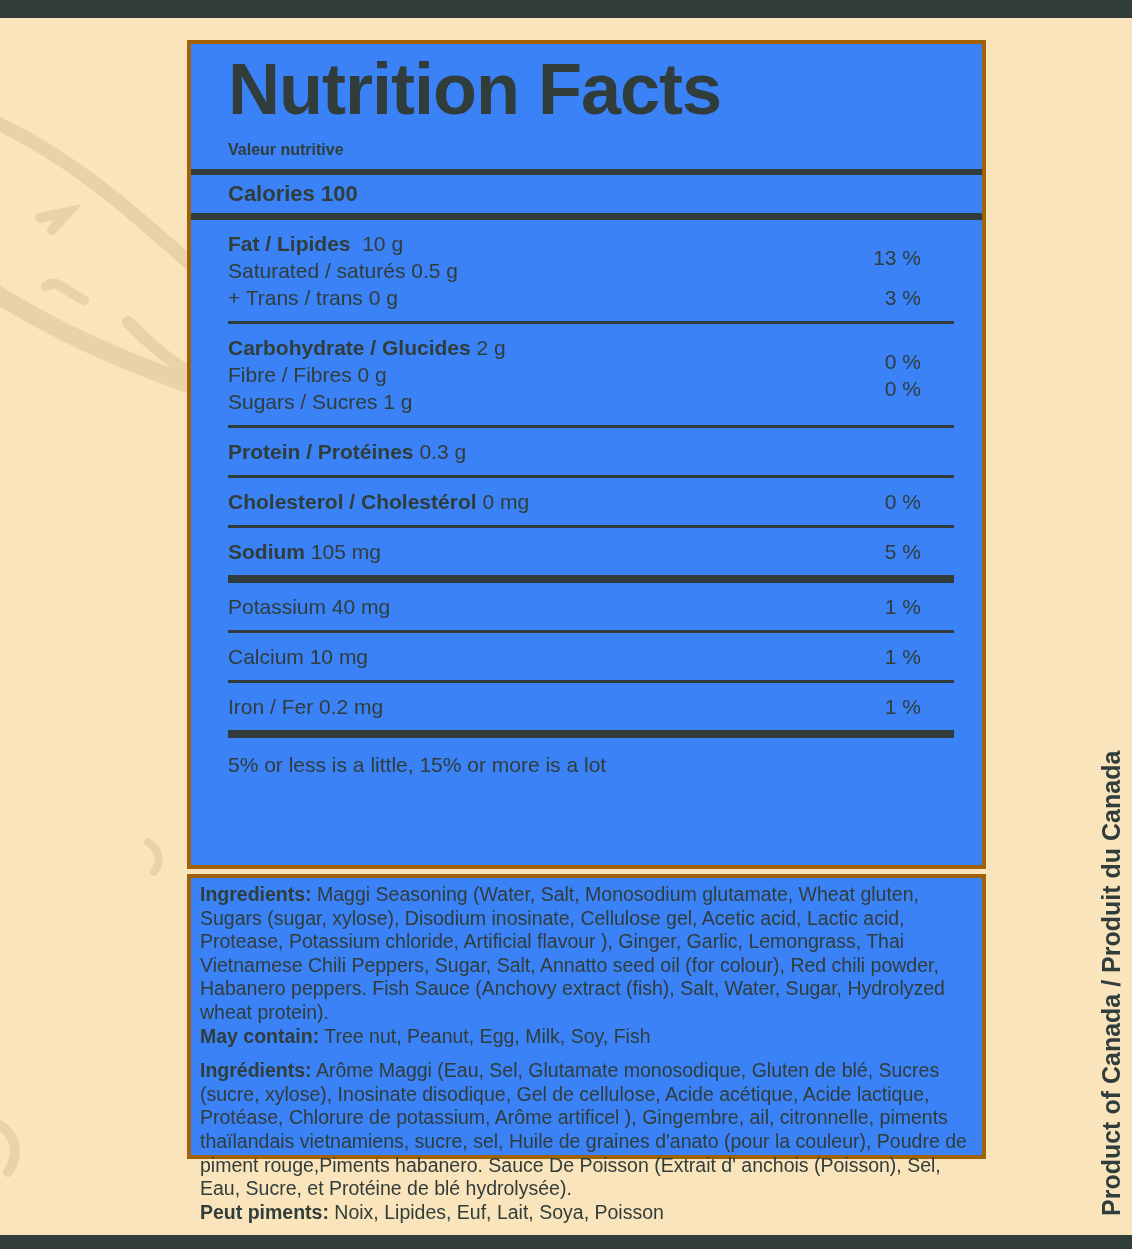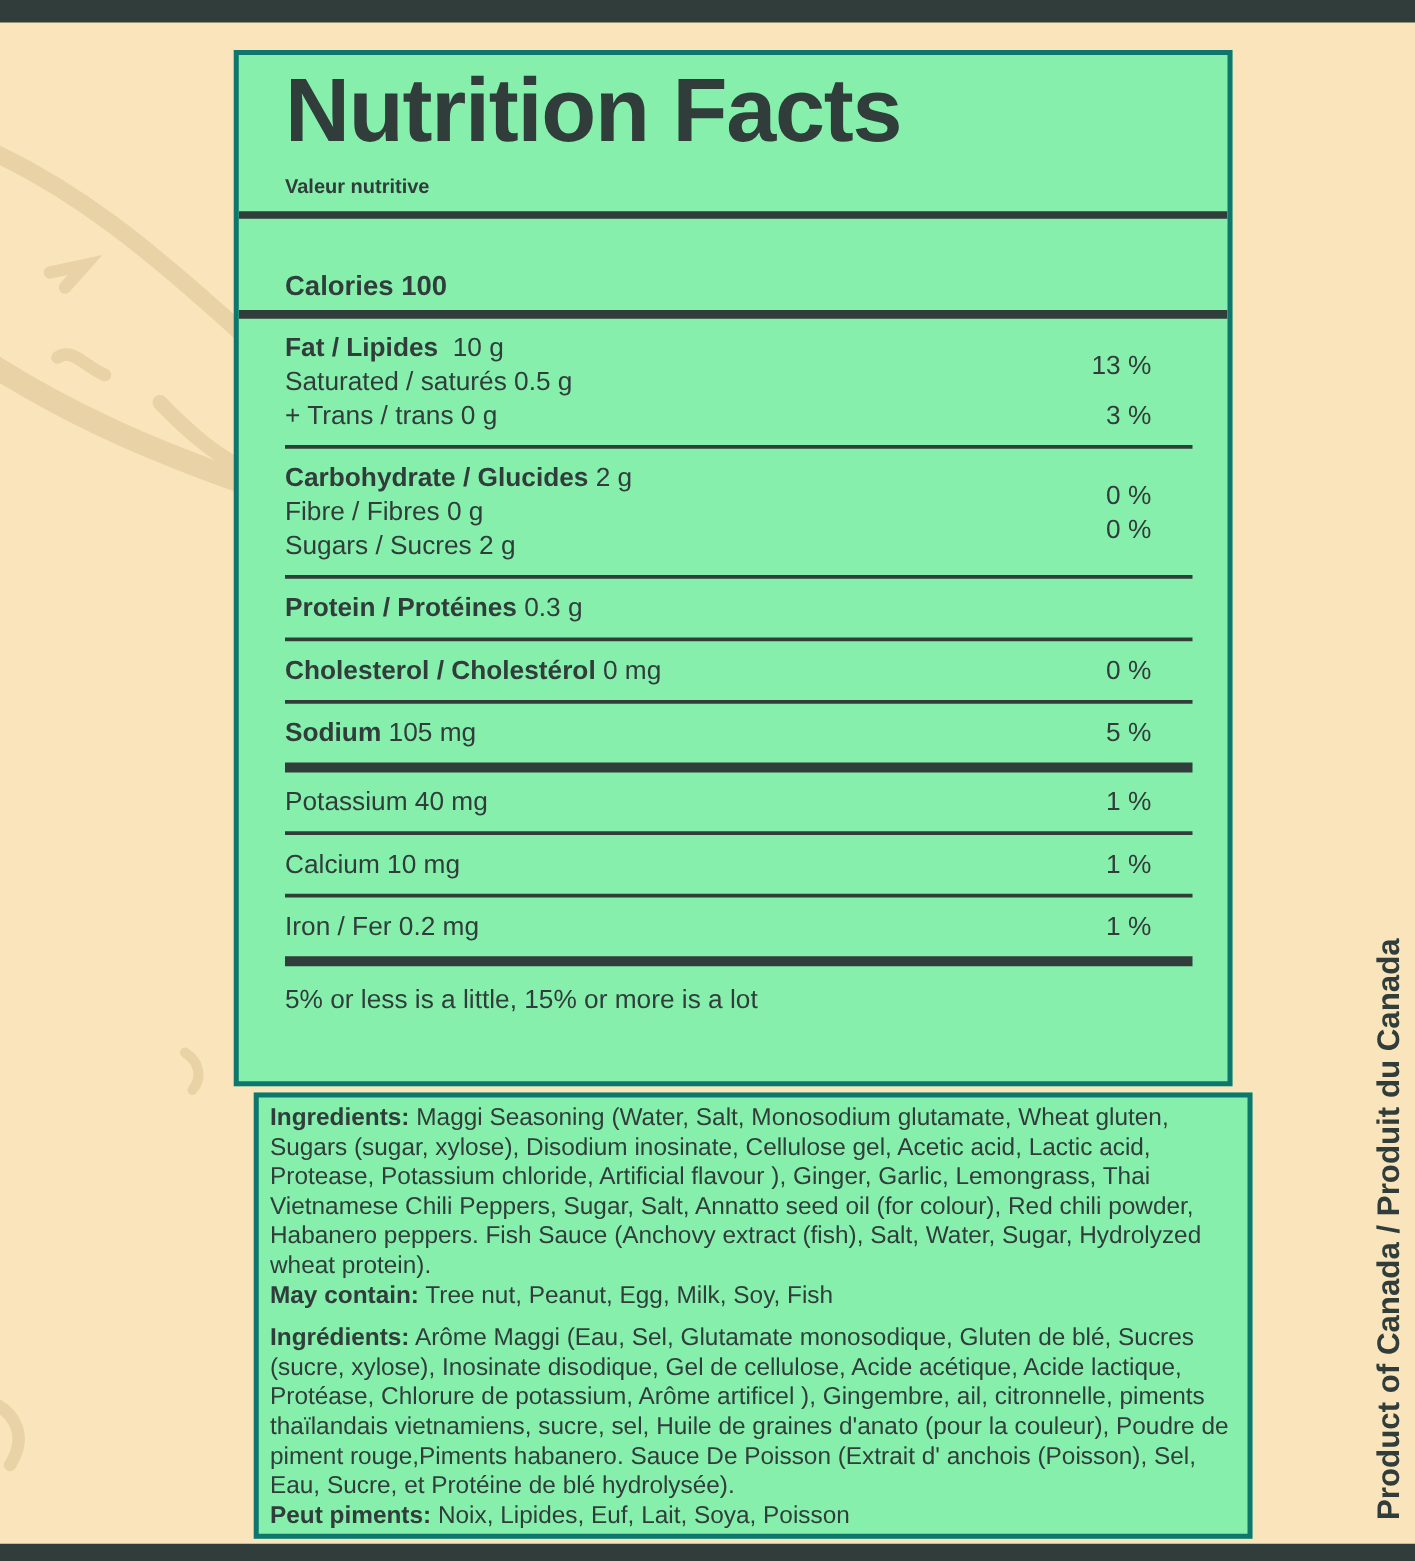--- a/index.html
+++ b/index.html
@@ -13,50 +13,50 @@
     overflow:hidden;
   }
   .edge-bar { position:absolute; left:0; width:1132px; background:#303d3b; }
   .edge-bar.top { top:0; height:18px; }
   .edge-bar.bottom { top:1235px; height:14px; }
 
   .watermark { position:absolute; left:0; top:0; pointer-events:none; }
 
   .panel {
     position:absolute; left:187px; width:799px;
-    background:#86efac; border:4px solid #0f766e;
+    background:#3b82f6; border:4px solid #a16207;
   }
   .nf-panel { top:40px; height:829px; overflow:hidden; }
   .nf-inner { padding:8px 28px 0 37px; height:100%; }
 
   .nf-title { font-size:72px; font-weight:800; letter-spacing:-1px; line-height:74px; white-space:nowrap; }
   .nf-subtitle { font-size:16px; font-weight:bold; margin-top:11px; line-height:26px; }
   .nf-serving { font-size:21px; line-height:28px; margin-top:1px; white-space:pre; }
   .nf-serving .s2 { margin-left:22px; }
 
   .rule-full { height:6px; background:#303d3b; margin:6px -28px 0 -37px; }
   .rule-full.second { height:7px; margin-top:0; }
 
   .cal-row { display:flex; justify-content:space-between; align-items:center; padding:6px 0; }
-  .cal-left { font-size:22px; font-weight:bold;margin-top:35px; }
+  .cal-left { font-size:22px; font-weight:bold; }
   .cal-right { text-align:right; font-size:21px; font-weight:bold; line-height:25px; padding-right:33px; }
 
   .block { padding:10px 0; }
   .nline { display:flex; align-items:baseline; font-size:21px; line-height:27px; }
   .ntext { white-space:pre;text-align:center; }
   .ntext b { font-weight:bold; }
   .npct { margin-left:auto; padding-right:33px; white-space:pre; }
   .npct.raise { transform:translateY(-13px); }
 
   .rule-thin  { height:3px; background:#303d3b; }
   .rule-thick { height:8px; background:#303d3b; }
 
   .footnote { margin-top:13px; font-size:21px; line-height:28px; }
 
-  .ing-panel { top:874px; height:357px;margin-left:16px; }
+  .ing-panel { top:874px; height:285px; }
   .ing-inner { padding:5px 10px 0 9px; font-size:19.5px; line-height:23.6px; }
   .ing-para { margin:0; }
   .ing-para.fr { margin-top:11px; }
   .ing-para b { font-weight:bold; }
 
   .side-text {
     position:absolute; left:1006px; top:1216px;
     width:935px; height:95px;
     transform:rotate(-90deg); transform-origin:0 0;
     font-size:25px; font-weight:bold; line-height:42px;
@@ -111,21 +111,21 @@
         <div class="rule-thin"></div>
         <div class="block">
           <div class="nline">
             <span class="ntext"><b>Carbohydrate / Glucides</b> 2 g</span>
           </div>
           <div class="nline">
             <span class="ntext">Fibre / Fibres 0 g</span>
             <span class="npct raise">0 %</span>
           </div>
           <div class="nline">
-            <span class="ntext">Sugars / Sucres 2 g</span>
+            <span class="ntext">Sugars / Sucres 1 g</span>
             <span class="npct raise">0 %</span>
           </div>
         </div>
         <div class="rule-thin"></div>
         <div class="block">
           <div class="nline">
             <span class="ntext"><b>Protein / Protéines</b> 0.3 g</span>
           </div>
         </div>
         <div class="rule-thin"></div>

